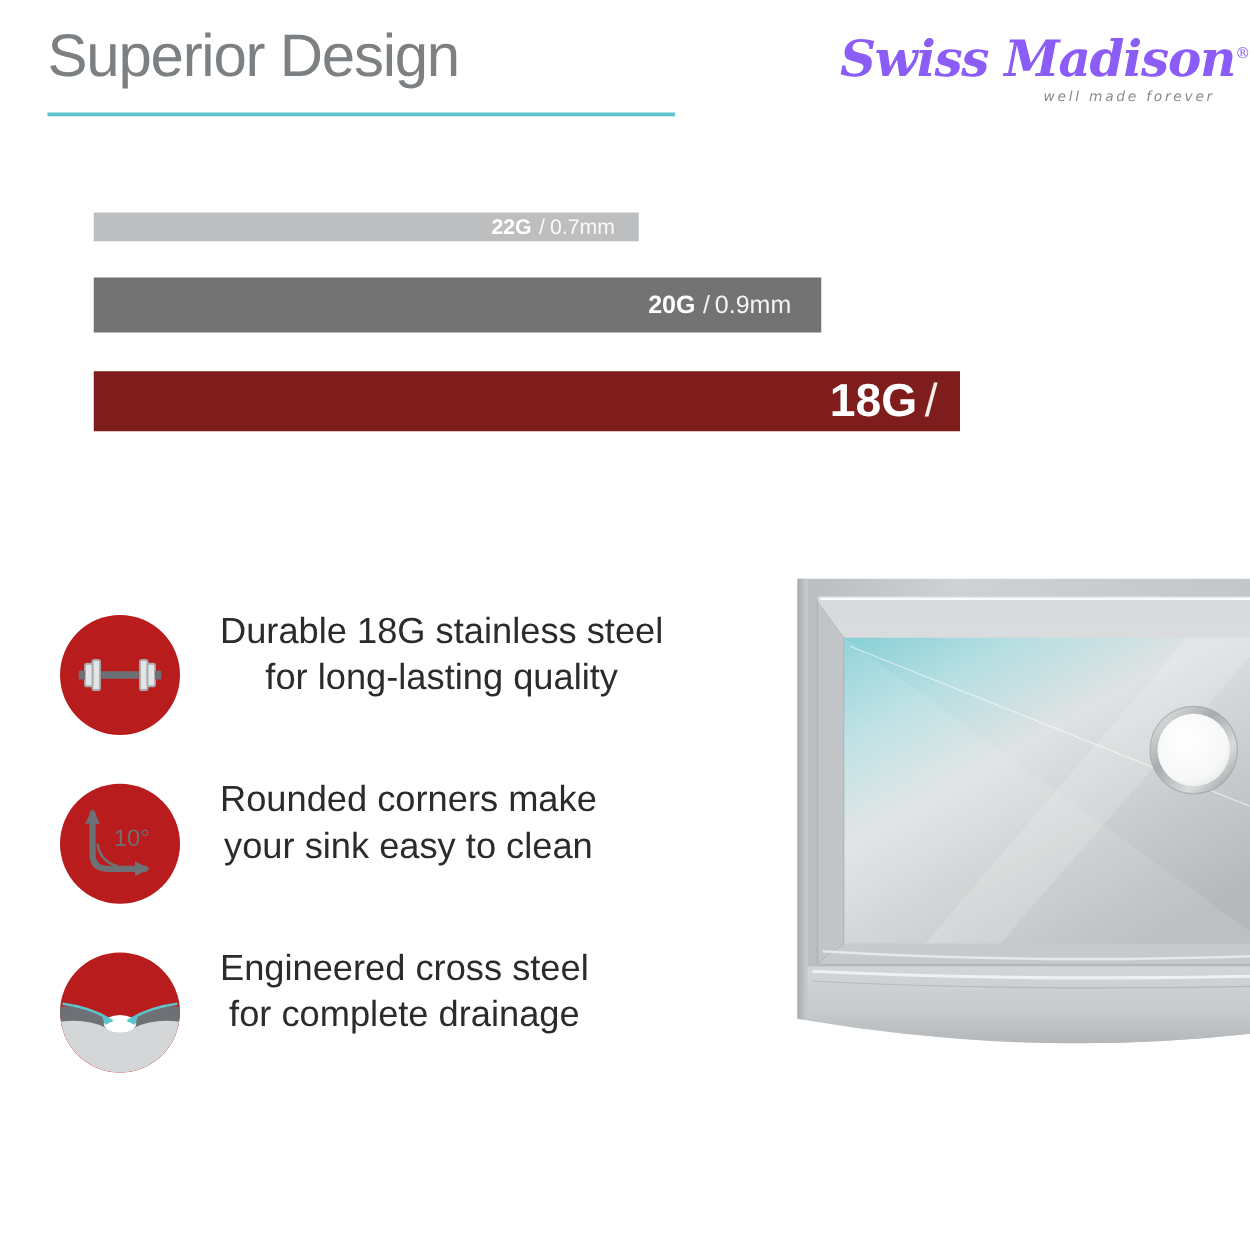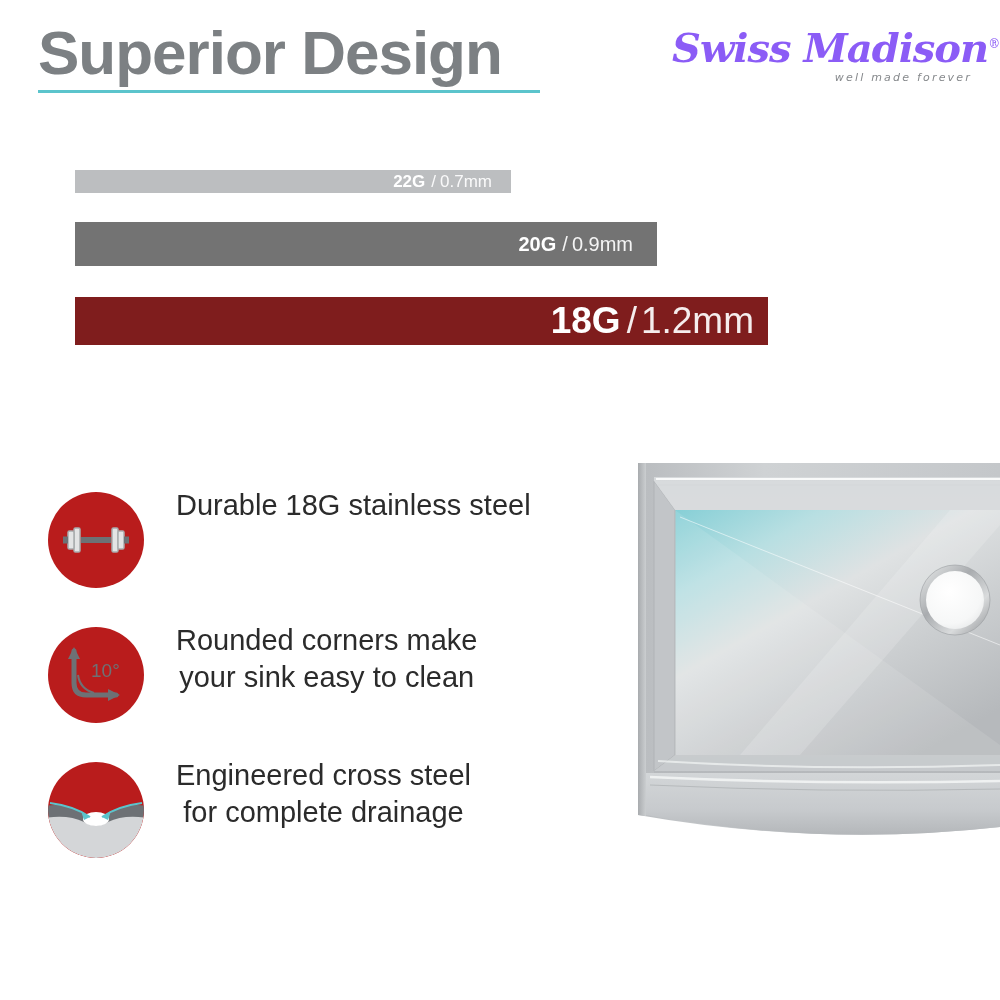--- a/index.html
+++ b/index.html
@@ -8,21 +8,21 @@
     background:#ffffff;
     font-family:"Liberation Sans", sans-serif;
     overflow:hidden;
     position:relative;
   }
   .page{position:relative;width:1000px;height:1000px;}
 
   
   .title-wrap{position:absolute;left:38px;top:22px;}
   .title{
-    font-size:62px;font-weight:bold;color:#7c8083;
+    font-size:48px;font-weight:normal;color:#7c8083;
     letter-spacing:-1px;line-height:1;
     white-space:nowrap;position:relative;z-index:2;
     margin:0;padding:0;
   }
   .title-underline{
     position:absolute;left:0px;top:68px;width:502px;height:3px;
     background:#5bc4cc;z-index:1;
   }
 
   .logo{
@@ -107,41 +107,41 @@
 
     <div class="bar" id="bar1">
       <span class="bar-g">20G</span>
       <span class="bar-sep">/</span>
       <span class="bar-mm">0.9mm</span>
     </div>
 
     <div class="bar" id="bar2">
       <span class="bar-g">18G</span>
       <span class="bar-sep">/</span>
-      <span class="bar-mm">1.2mm</span>
     </div>
 
   </div>
 
   <div class="features">
 
     <div class="feature">
       <div class="feature-icon">
         <svg width="96" height="96" viewBox="0 0 96 96" aria-hidden="true">
           <rect x="33" y="45" width="30" height="6" fill="#6d7175"></rect>
           <rect x="26" y="36" width="6" height="24" rx="1.5" fill="#e3e4e5" stroke="#a9acae" stroke-width="1.5"></rect>
           <rect x="20" y="39" width="6" height="18" rx="1.5" fill="#e3e4e5" stroke="#a9acae" stroke-width="1.5"></rect>
           <rect x="64" y="36" width="6" height="24" rx="1.5" fill="#e3e4e5" stroke="#a9acae" stroke-width="1.5"></rect>
           <rect x="70" y="39" width="6" height="18" rx="1.5" fill="#e3e4e5" stroke="#a9acae" stroke-width="1.5"></rect>
           <rect x="15" y="44.5" width="5" height="7" fill="#6d7175"></rect>
           <rect x="76" y="44.5" width="5" height="7" fill="#6d7175"></rect>
         </svg>
       </div>
       <div class="feature-text">
         <span>Durable 18G stainless steel</span>
+        <span>for long-lasting quality</span>
       </div>
     </div>
 
     <div class="feature">
       <div class="feature-icon">
         <svg width="96" height="96" viewBox="0 0 96 96" aria-hidden="true">
           <path d="M26 24 L26 56 Q26 68 38 68 L68 68" fill="none" stroke="#6d7175" stroke-width="5" stroke-linecap="round"></path>
           <path d="M26 20 L20 32 L32 32 Z" fill="#6d7175"></path>
           <path d="M72 68 L60 62 L60 74 Z" fill="#6d7175"></path>
           <path d="M30 48 Q32 62 46 66" fill="none" stroke="#6d7175" stroke-width="2"></path>

